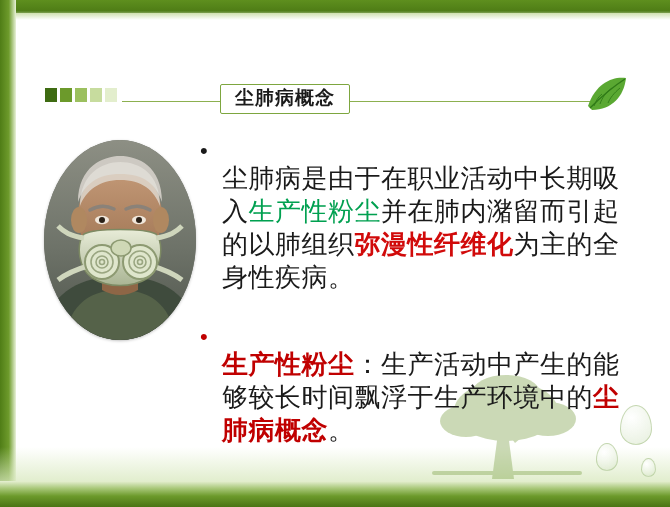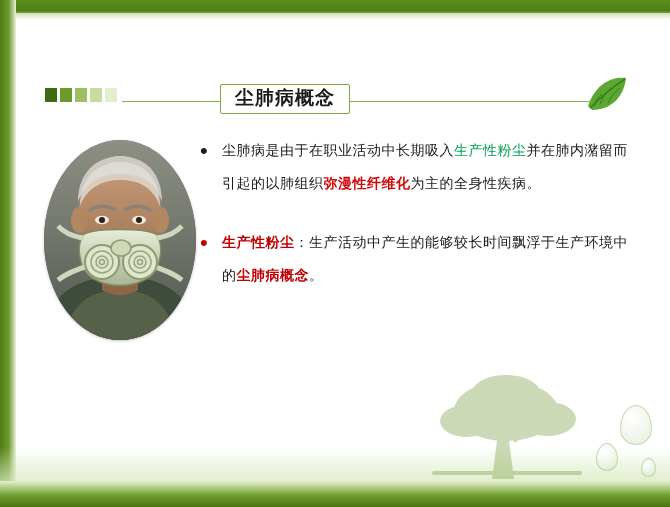--- a/index.html
+++ b/index.html
@@ -138,24 +138,25 @@
     flex: 0 0 auto;
     width: 22px;
     font-size: 22px;
     line-height: 33px;
     text-align: left;
   }
   .bullet.black { color: #1a1a1a; }
   .bullet.red { color: #c00000; }
   .ptext {
     flex: 1 1 auto;
-    font-size: 14px;
+    font-size: 26px;
     line-height: 33px;
     color: #1a1a1a;
     letter-spacing: 0.5px;
+    margin-top: 28px;
   }
   .hl-green { color: #00a050; }
   .hl-red { color: #d10a0a; font-weight: bold; }
   .hl-redb { color: #c00000; font-weight: bold; }
 </style>
 </head>
 <body>
 
 <div id="slide">
 

